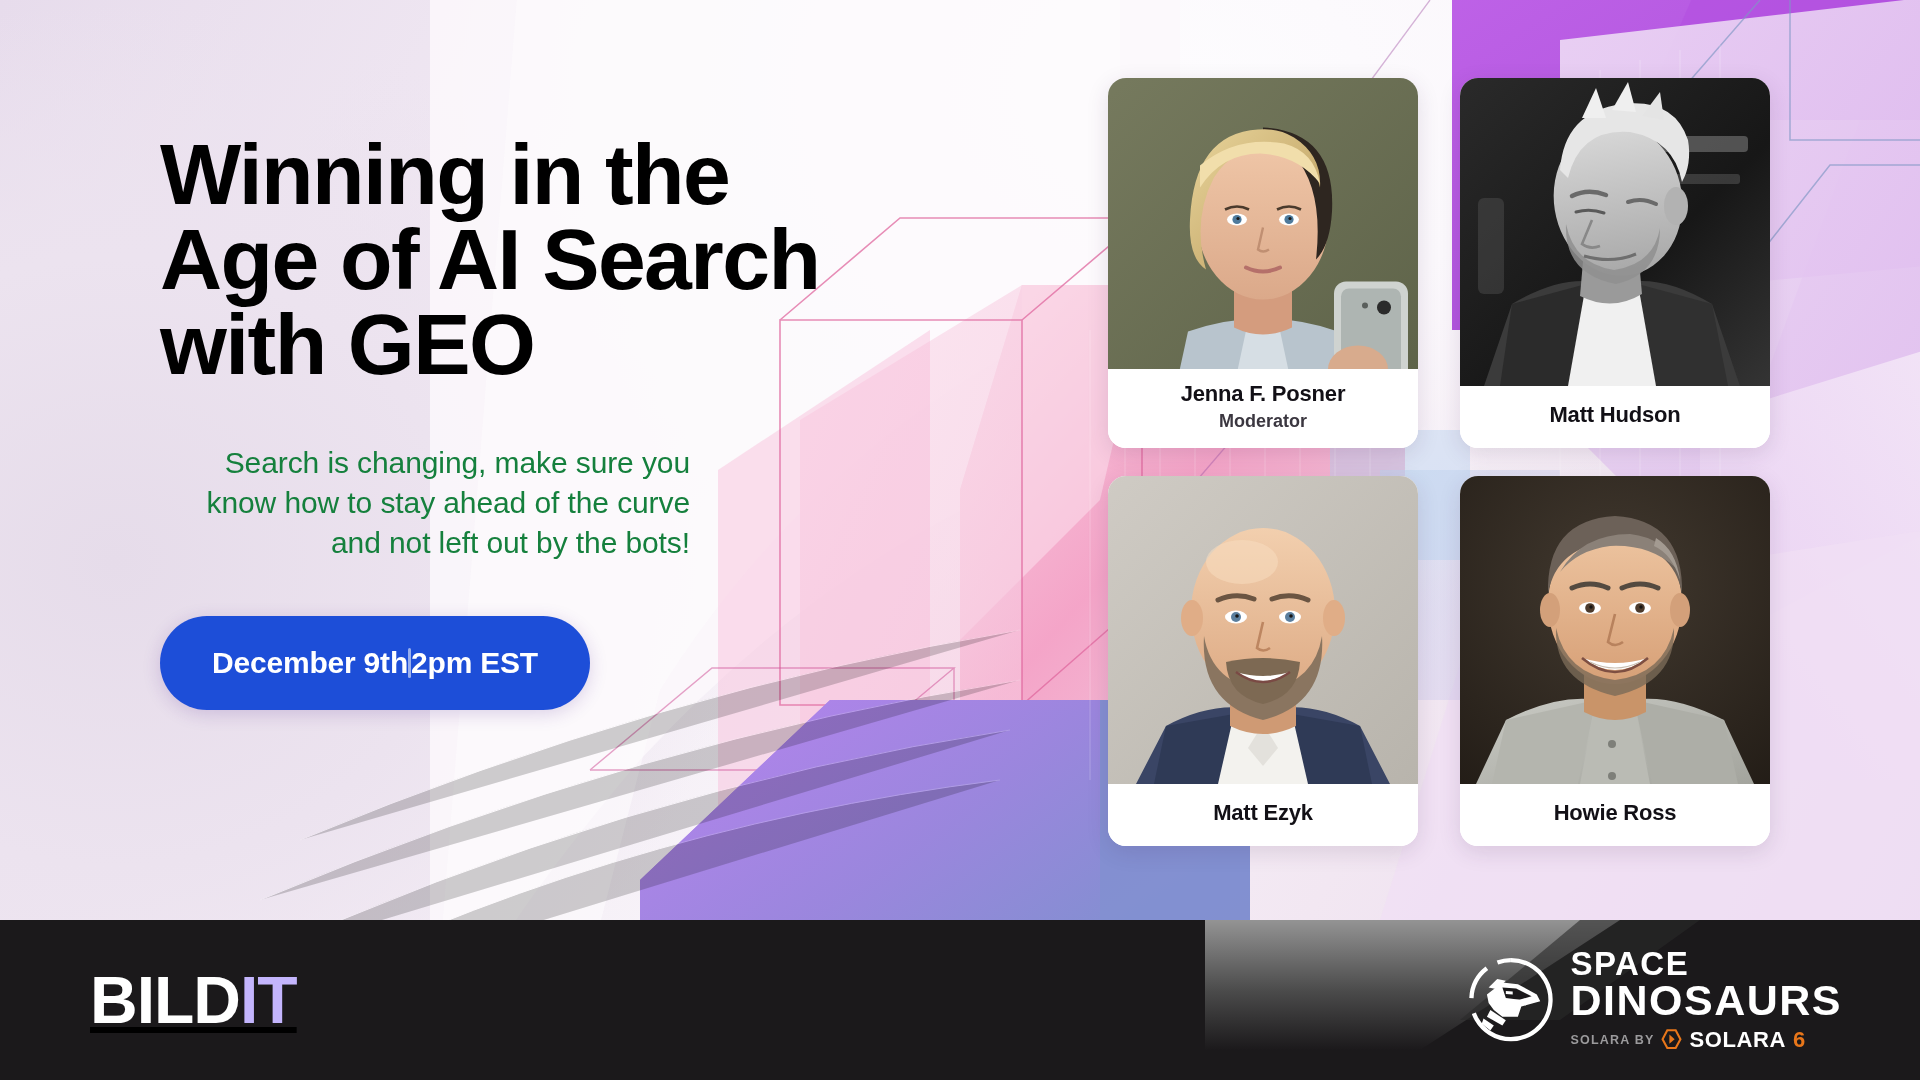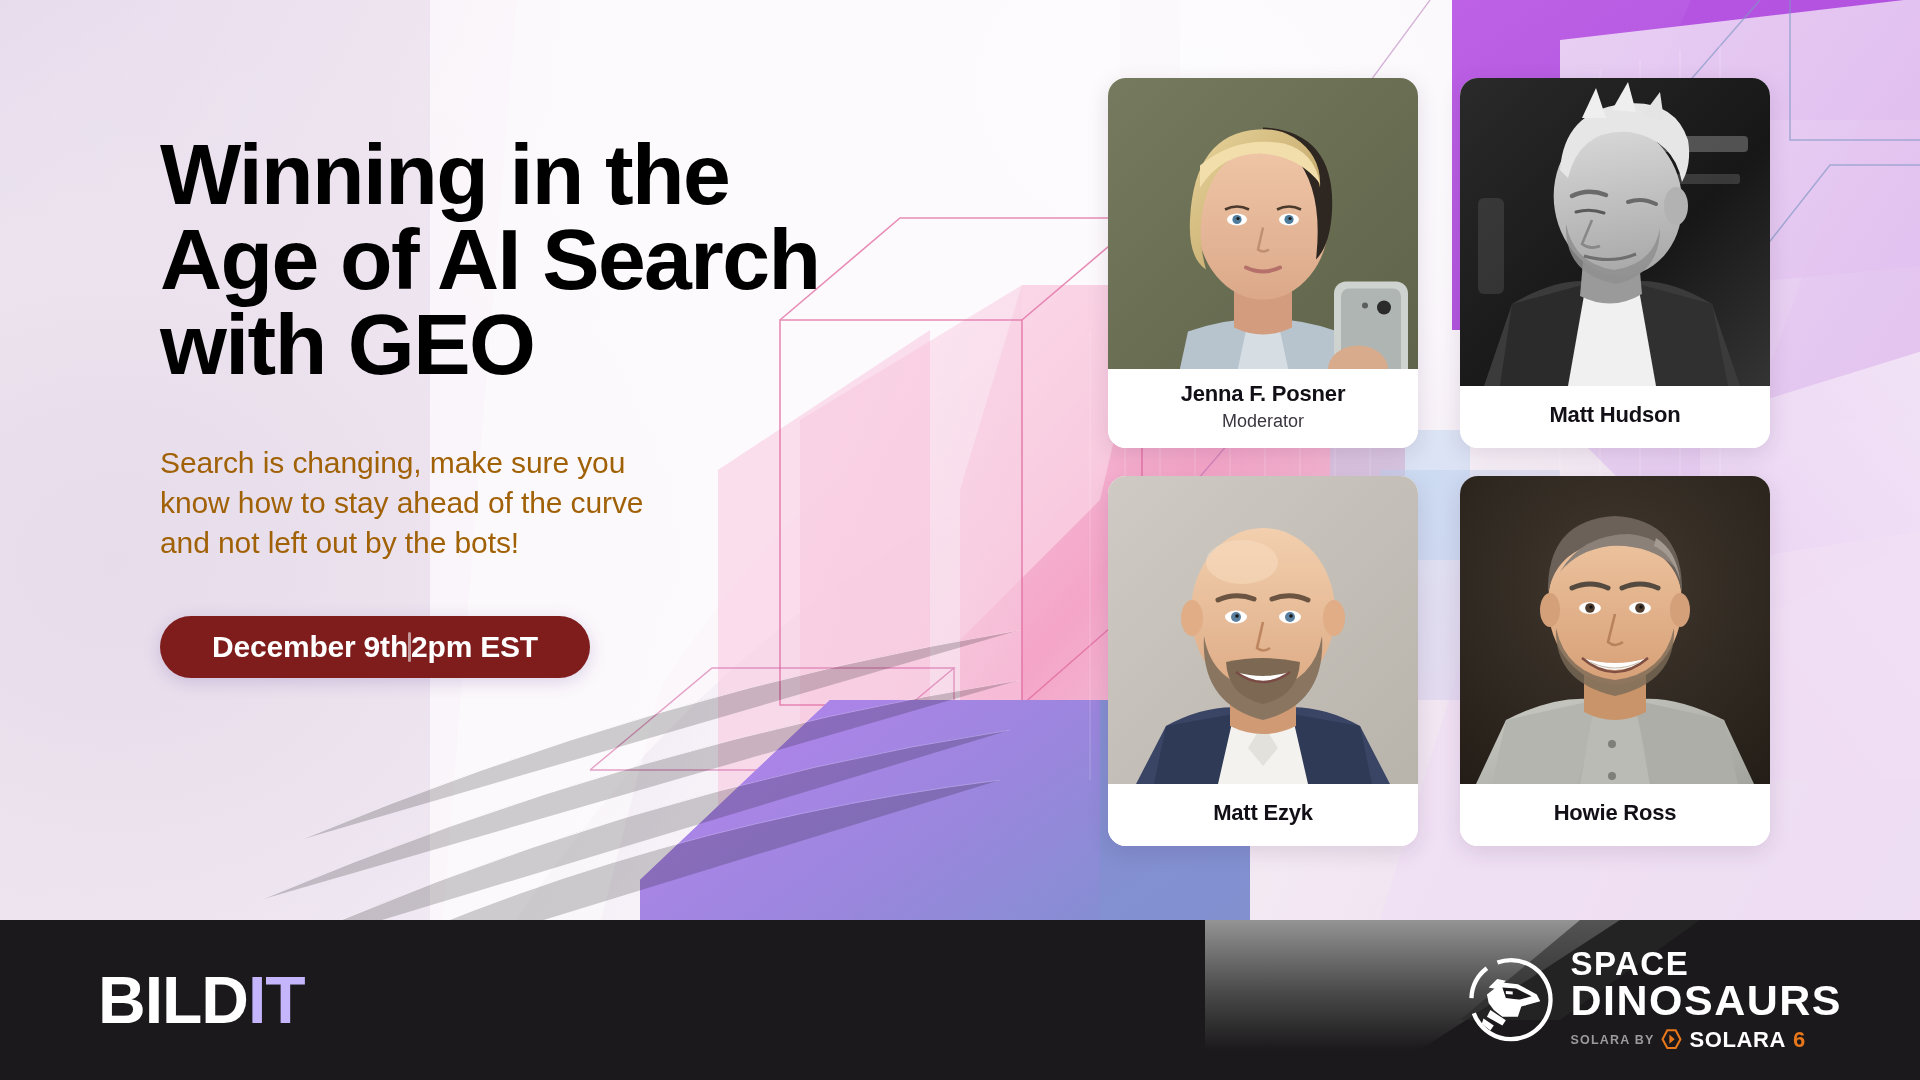--- a/index.html
+++ b/index.html
@@ -31,29 +31,29 @@
     font-weight:400; line-height:1;
   }
   .headline {
     margin-top:22px;
     font-size:86px; font-weight:700; color:#000;
     line-height:0.99; letter-spacing:-1.6px;
     max-width:700px;
   }
   .subcopy {
     margin-top:56px;
-    font-size:30px; line-height:1.32; color:#a16207;
-    font-weight:400; max-width:530px; letter-spacing:-0.1px;
+    font-size:30px; line-height:1.32; color:#15803d;
+    font-weight:400; max-width:530px; letter-spacing:-0.1px;text-align:right;
   }
 
   .cta {
     margin-top:54px;
     display:inline-flex; align-items:center; 
-    background:#7f1d1d; border-radius:999px;
-    padding:14px 52px;
+    background:#1d4ed8; border-radius:999px;
+    padding:30px 52px;
     box-shadow:0 4px 18px rgba(74,27,141,.18);
     cursor:pointer;
   }
   .cta-text { color:#fff; font-size:30px; font-weight:700; letter-spacing:-0.2px; white-space:nowrap; }
   .cta-sep { width:3px; height:30px; background:rgba(255,255,255,.55); border-radius:2px; }
 
   
   .speakers {
     position:absolute; left:1108px; top:78px;
     display:grid; grid-template-columns:310px 310px; grid-template-rows:370px 370px;
@@ -66,35 +66,36 @@
     cursor:pointer;
   }
   .card-photo { flex:1 1 auto; position:relative; overflow:hidden; }
   .card-photo svg { position:absolute; inset:0; width:100%; height:100%; display:block; }
   .card-plate {
     flex:0 0 auto; background:#fff;
     display:flex; flex-direction:column; align-items:center; justify-content:center;
     padding:12px 8px 16px;
   }
   .card-name { font-size:22px; font-weight:700; color:#121016; letter-spacing:-0.2px; }
-  .card-role { font-size:18px; font-weight:400; color:#3b3740; margin-top:4px; }
+  .card-role { font-size:18px; font-weight:700; color:#3b3740; margin-top:4px; }
   .plate-tall { min-height:62px; }
   .plate-two  { min-height:72px; }
 
   
   .footer {
     position:absolute; left:0; bottom:0; width:1920px; height:160px;
     background:#1b191b; overflow:hidden;
   }
   .footer-shape { position:absolute; inset:0; width:1920px; height:160px; }
 
   .bildit {
-    position:absolute; left:98px; top:50%; transform:translateY(-50%);
+    position:absolute; left:90px; top:50%; transform:translateY(-50%);
     font-size:66px; font-weight:800; letter-spacing:-1px; line-height:1;
     display:flex;
+    text-decoration:underline;
   }
   .bild { color:#fff; }
   .it   { color:#c4b5fd; }
 
   .sd-logo {
     position:absolute; right:78px; top:50%; transform:translateY(-50%);
     display:flex; align-items:center; gap:16px;
   }
   .sd-mark { width:86px; height:86px; flex:0 0 auto; }
   .sd-words { display:flex; flex-direction:column; }

